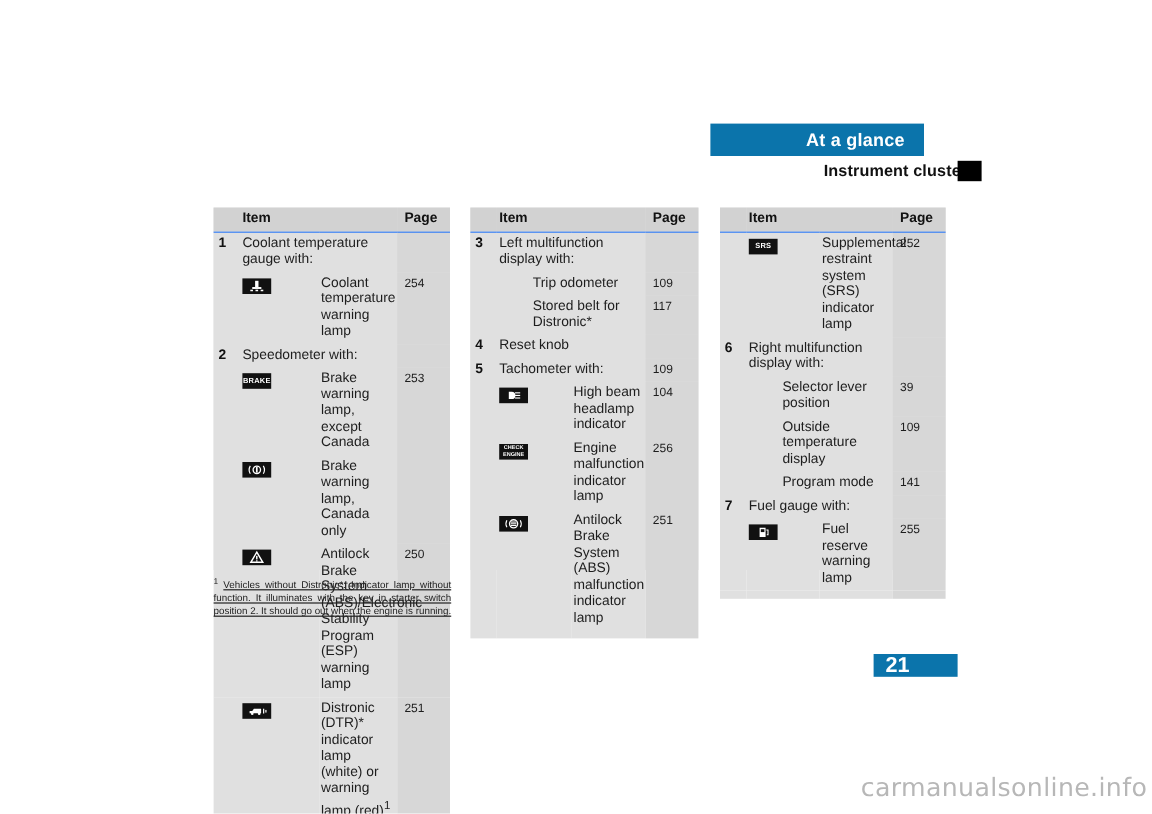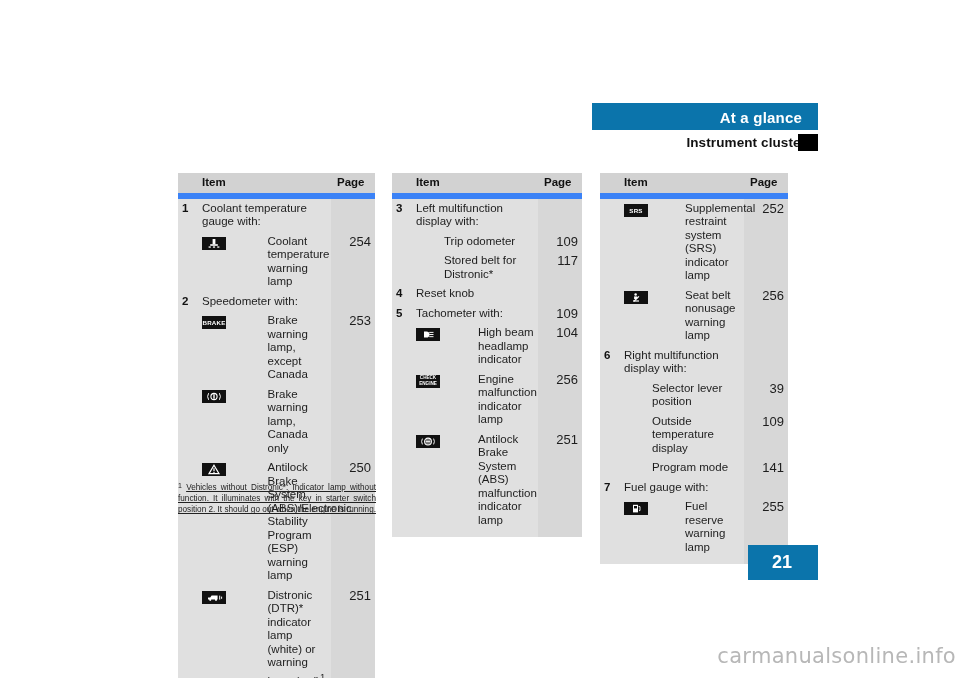--- a/index.html
+++ b/index.html
@@ -14,21 +14,21 @@
     position: relative;
     overflow: hidden;
     color: #1a1a1a;
   }
 
   
   .header-band {
     position: absolute;
     left: 592px;
     top: 103px;
-    width: 226px;
+    width: 178px;
     height: 27px;
     background: #0b74ab;
   }
   .header-band-title {
     position: absolute;
     right: 16px;
     top: 50%;
     transform: translateY(-50%);
     color: #ffffff;
     font-size: 15px;
@@ -83,21 +83,21 @@
   }
 
   
   .thead-row th {
     background: #d2d2d2;
     font-size: 11.5px;
     font-weight: bold;
     color: #111;
     text-align: left;
     padding: 5px 0 6px 0;
-    border-bottom: 6px solid #3b82f6;
+    border-bottom: 1px solid #3b82f6;
   }
   .thead-row th.c-num { width: 16px; background: #d2d2d2; }
   .thead-row th.c-item { padding-left: 2px; }
   .thead-row th.c-page { text-align: left; padding-left: 6px; }
 
   
   .c-num {
     width: 16px;
     font-size: 11.5px;
     font-weight: bold;
@@ -113,23 +113,23 @@
   }
   .c-item {
     font-size: 11.5px;
     line-height: 13.5px;
     padding: 3px 4px 3px 2px !important;
     background: #e0e0e0;
     color: #1d1d1d;
   }
   .c-page {
     width: 34px;
-    font-size: 13px;
+    font-size: 10px;
     line-height: 13.5px;
-    text-align: right;
+    text-align: left;
     padding: 3px 4px 3px 6px !important;
     background: #d7d7d7;
     color: #1d1d1d;
   }
   tr.section .c-item { font-weight: normal; }
   tr.section .c-num { font-weight: bold; }
   tr.indent .c-item { padding-left: 30px !important; }
 
   
   .filler td { height: 100%; background: #e0e0e0; }
@@ -180,31 +180,31 @@
   .footnote sup {
     font-size: 7px;
     vertical-align: top;
     line-height: 1;
   }
   .footnote .fn-body { display: inline; text-decoration: underline; }
 
   
   .page-num {
     position: absolute;
-    left: 748px;
+    left: 728px;
     top: 545px;
     width: 70px;
-    height: 35px;
+    height: 19px;
     background: #0b74ab;
     color: #ffffff;
     font-size: 18px;
     font-weight: bold;
     display: flex;
     align-items: center;
-    padding-left: 24px;
+    padding-left: 10px;
     box-sizing: border-box;
   }
 
   
   .watermark {
     position: absolute;
     left: 0;
     right: 4px;
     bottom: 10px;
     text-align: right;
@@ -424,35 +424,20 @@
 
     <tr>
       <td class="c-num"></td>
       <td class="c-icon">
         <span class="ic text-ic">SRS</span>
       </td>
       <td class="c-item">Supplemental restraint system (SRS) indicator lamp</td>
       <td class="c-page">252</td>
     </tr>
 
-    <tr>
-      <td class="c-num"></td>
-      <td class="c-icon">
-        <span class="ic">
-          <svg width="24" height="13" viewBox="0 0 24 13">
-            <circle cx="11.6" cy="3.6" r="1.25" fill="#fff"></circle>
-            <path d="M10.1 5.4 L13.1 5.4 L13.1 8 L10.1 8 Z" fill="#fff"></path>
-            <path d="M9 10.6 L15 10.6 L15 9.4 L9 9.4 Z" fill="#fff"></path>
-            <path d="M14.4 5.1 L9.4 10.1 L10.4 10.8 L15.4 5.8 Z" fill="#fff"></path>
-          </svg>
-        </span>
-      </td>
-      <td class="c-item">Seat belt nonusage warning lamp</td>
-      <td class="c-page">256</td>
-    </tr>
 
     <tr class="section">
       <td class="c-num">6</td>
       <td class="c-item" colspan="2">Right multifunction display with:</td>
       <td class="c-page"></td>
     </tr>
     <tr class="indent">
       <td class="c-num"></td>
       <td class="c-item" colspan="2">Selector lever position</td>
       <td class="c-page">39</td>

